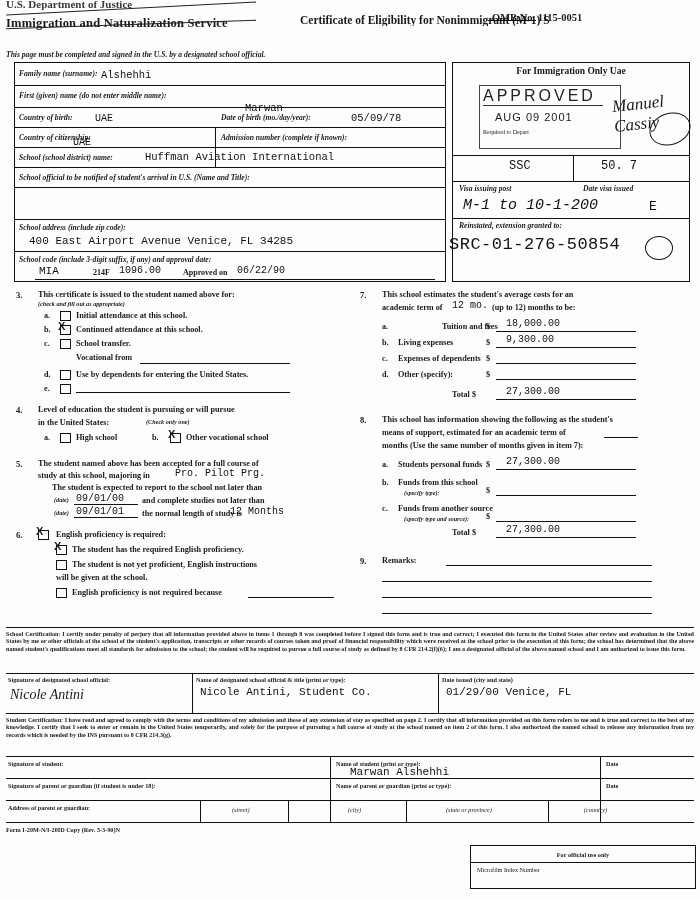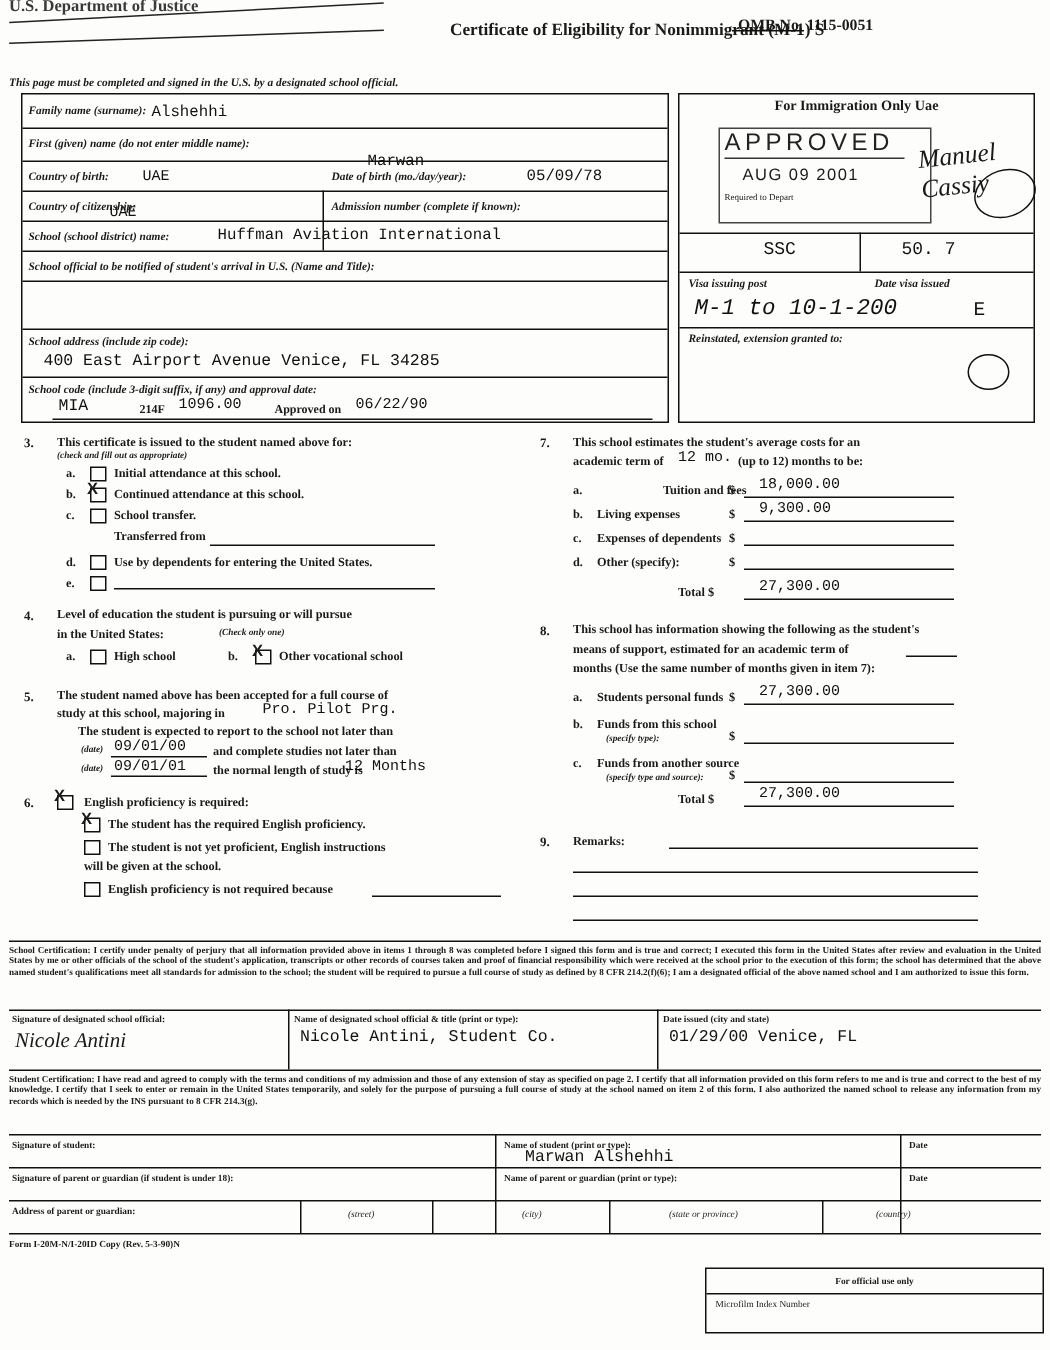--- a/index.html
+++ b/index.html
@@ -62,20 +62,21 @@
 
   .footbox{position:absolute;left:470px;top:845px;width:224px;height:42px;border:1.2px solid #111;}
 </style>
 </head>
 <body>
 
 <div class="page">
 
   <div id="hdr">
     <div class="l1">U.S. Department of Justice</div>
+    <div class="l2">Immigration and Naturalization Service</div>
     <div class="strike"></div>
     <div class="strike2"></div>
     <div class="title" style="left:300px;width:250px;overflow:hidden;white-space:nowrap;">Certificate of Eligibility for Nonimmigrant (M-1) Student Status-For Vocational Students</div>
     <div class="omb">OMB No. 1115-0051</div>
     <div class="ombstrike"></div>
   </div>
 
   <div class="instr">This page must be completed and signed in the U.S. by a designated school official.</div>
 
   <div class="boxL">
@@ -139,20 +140,21 @@
     <div style="position:absolute;left:120px;top:92px;height:26px;border-left:1px solid #111;"></div>
 
     <div class="row" style="top:118px;"></div>
     <div class="lbl" style="left:6px;top:121px;">Visa issuing post</div>
     <div class="lbl" style="left:130px;top:121px;">Date visa issued</div>
     <div class="hwv" style="left:10px;top:134px;font-size:15px;font-style:italic;">M-1 to 10-1-200</div>
     <div class="hwv" style="left:196px;top:136px;font-size:13px;">E</div>
 
     <div class="row" style="top:155px;"></div>
     <div class="lbl" style="left:6px;top:158px;">Reinstated, extension granted to:</div>
+    <div class="hwv" style="left:-4px;top:172px;font-size:17px;letter-spacing:.5px;">SRC-01-276-50854</div>
   </div>
   <div class="circleE"></div>
 
   <div>
     <div class="num abs" style="left:16px;top:290px;">3.</div>
     <div class="txt abs" style="left:38px;top:290px;">This certificate is issued to the student named above for:</div>
     <div class="abs tiny ital bold" style="left:38px;top:300px;">(check and fill out as appropriate)</div>
 
     <div class="txt abs" style="left:44px;top:311px;">a.</div>
     <div class="cb" style="left:60px;top:311px;"></div>
@@ -160,21 +162,21 @@
 
     <div class="txt abs" style="left:44px;top:325px;">b.</div>
     <div class="cb" style="left:60px;top:325px;"></div>
     <div class="xmark" style="left:58px;top:320px;">X</div>
     <div class="txt abs" style="left:76px;top:325px;">Continued attendance at this school.</div>
 
     <div class="txt abs" style="left:44px;top:339px;">c.</div>
     <div class="cb" style="left:60px;top:339px;"></div>
     <div class="txt abs" style="left:76px;top:339px;">School transfer.</div>
 
-    <div class="txt abs" style="left:76px;top:353px;">Transferred from</div>
+    <div class="txt abs" style="left:76px;top:353px;">Vocational from</div>
     <div class="ul" style="left:140px;top:363px;width:150px;"></div>
 
     <div class="txt abs" style="left:44px;top:370px;">d.</div>
     <div class="cb" style="left:60px;top:370px;"></div>
     <div class="txt abs" style="left:76px;top:370px;">Use by dependents for entering the United States.</div>
 
     <div class="txt abs" style="left:44px;top:384px;">e.</div>
     <div class="cb" style="left:60px;top:384px;"></div>
     <div class="ul" style="left:76px;top:392px;width:214px;"></div>
   </div>

